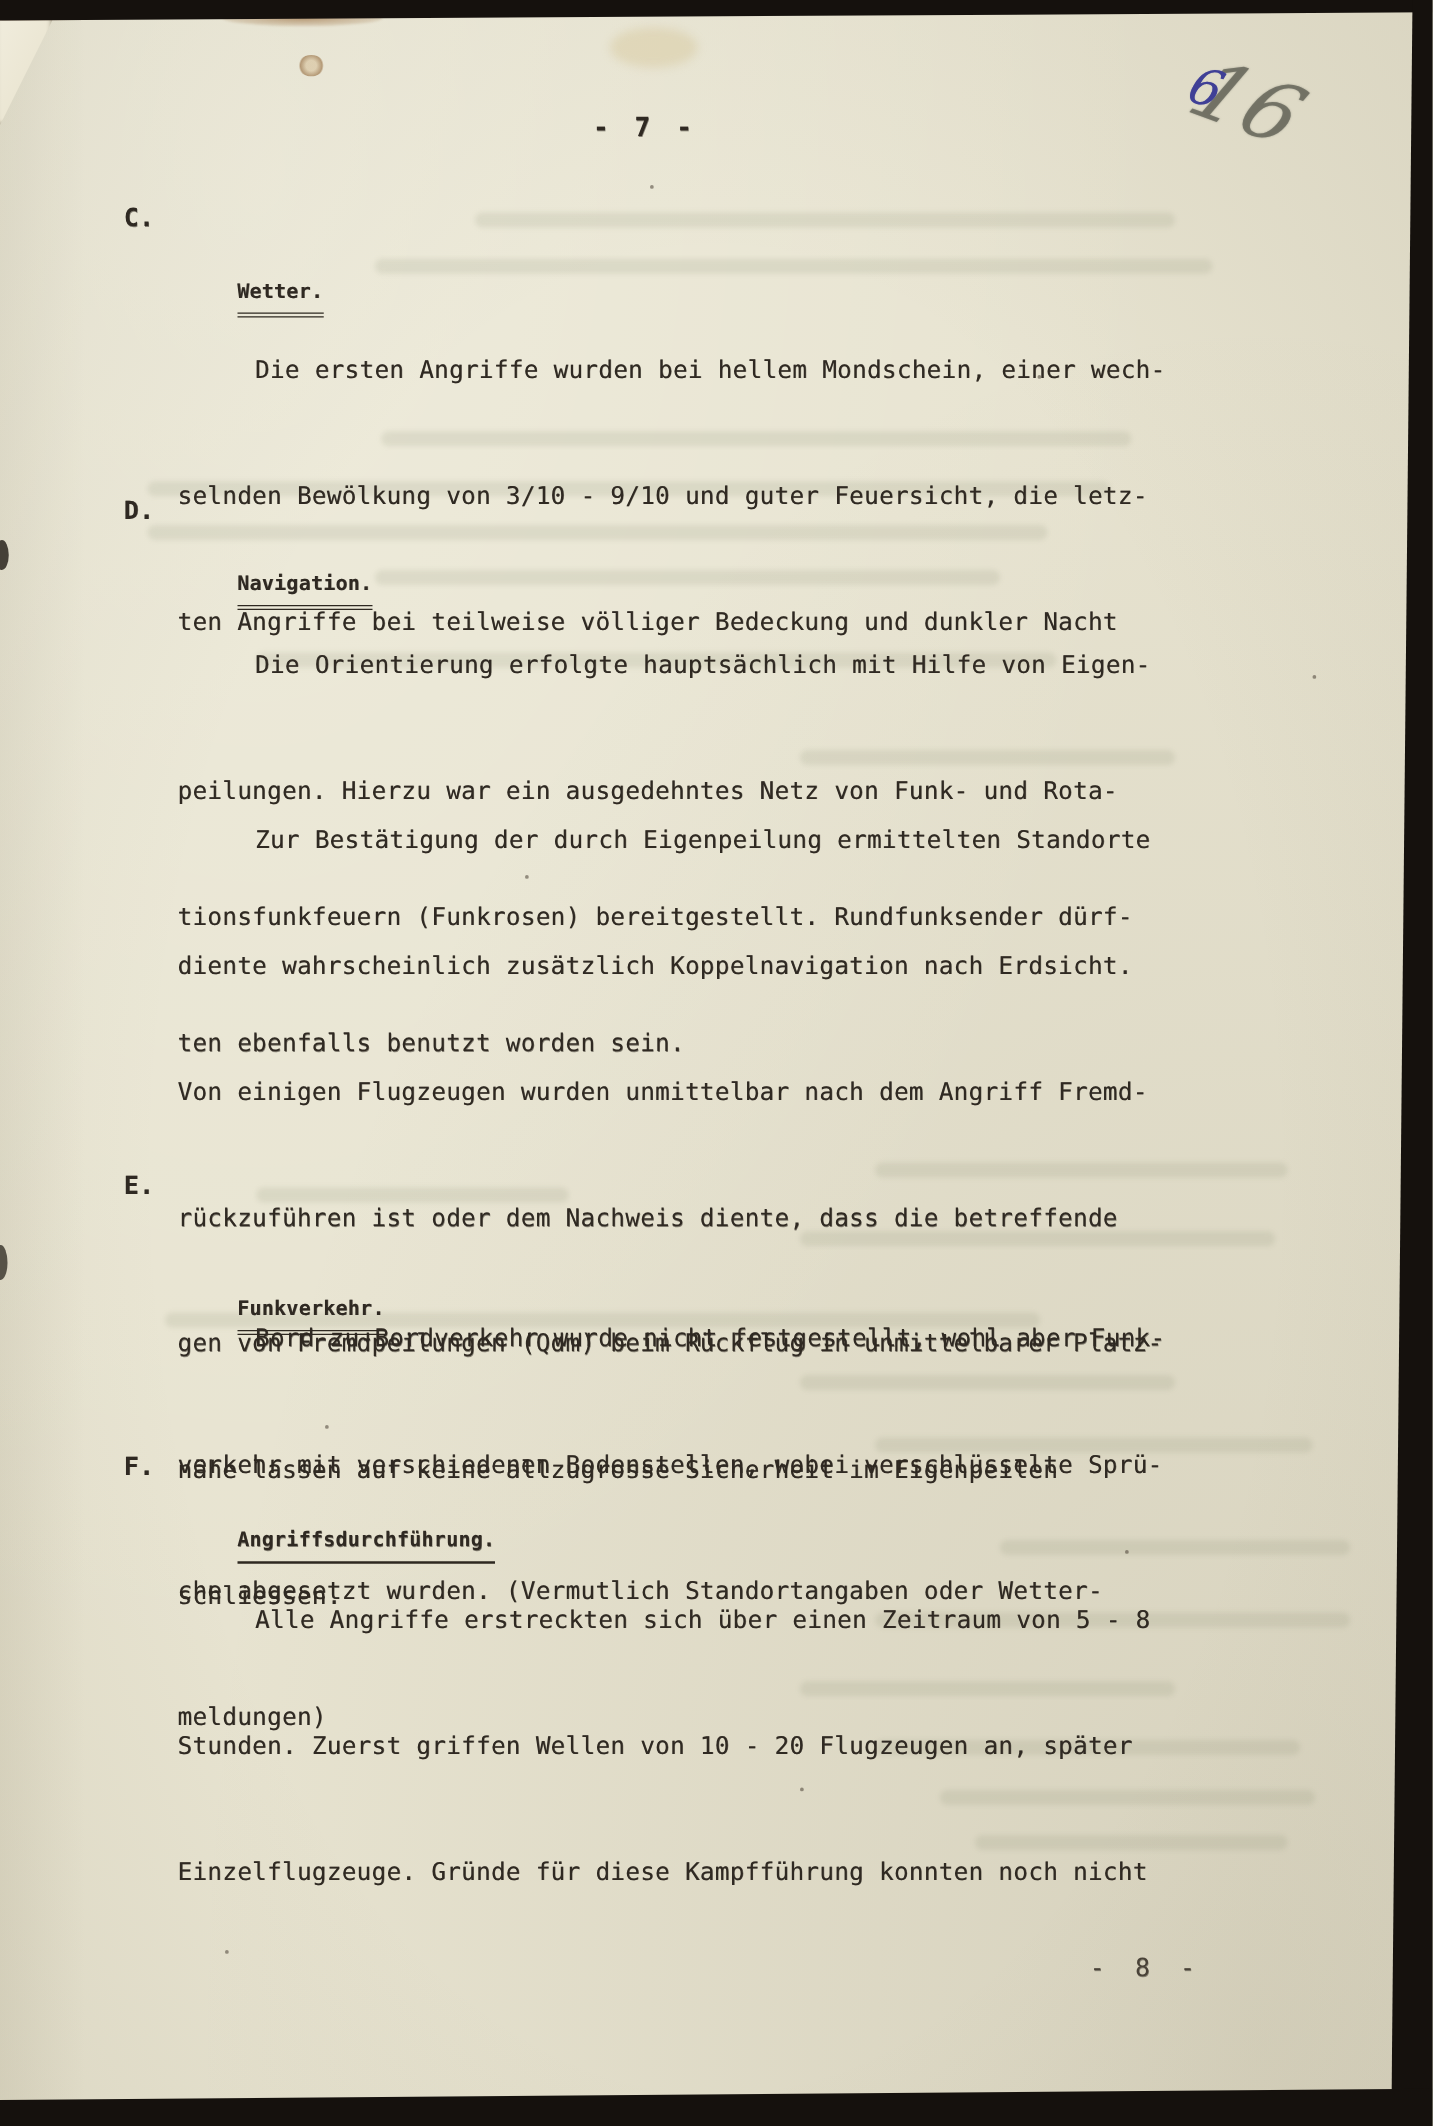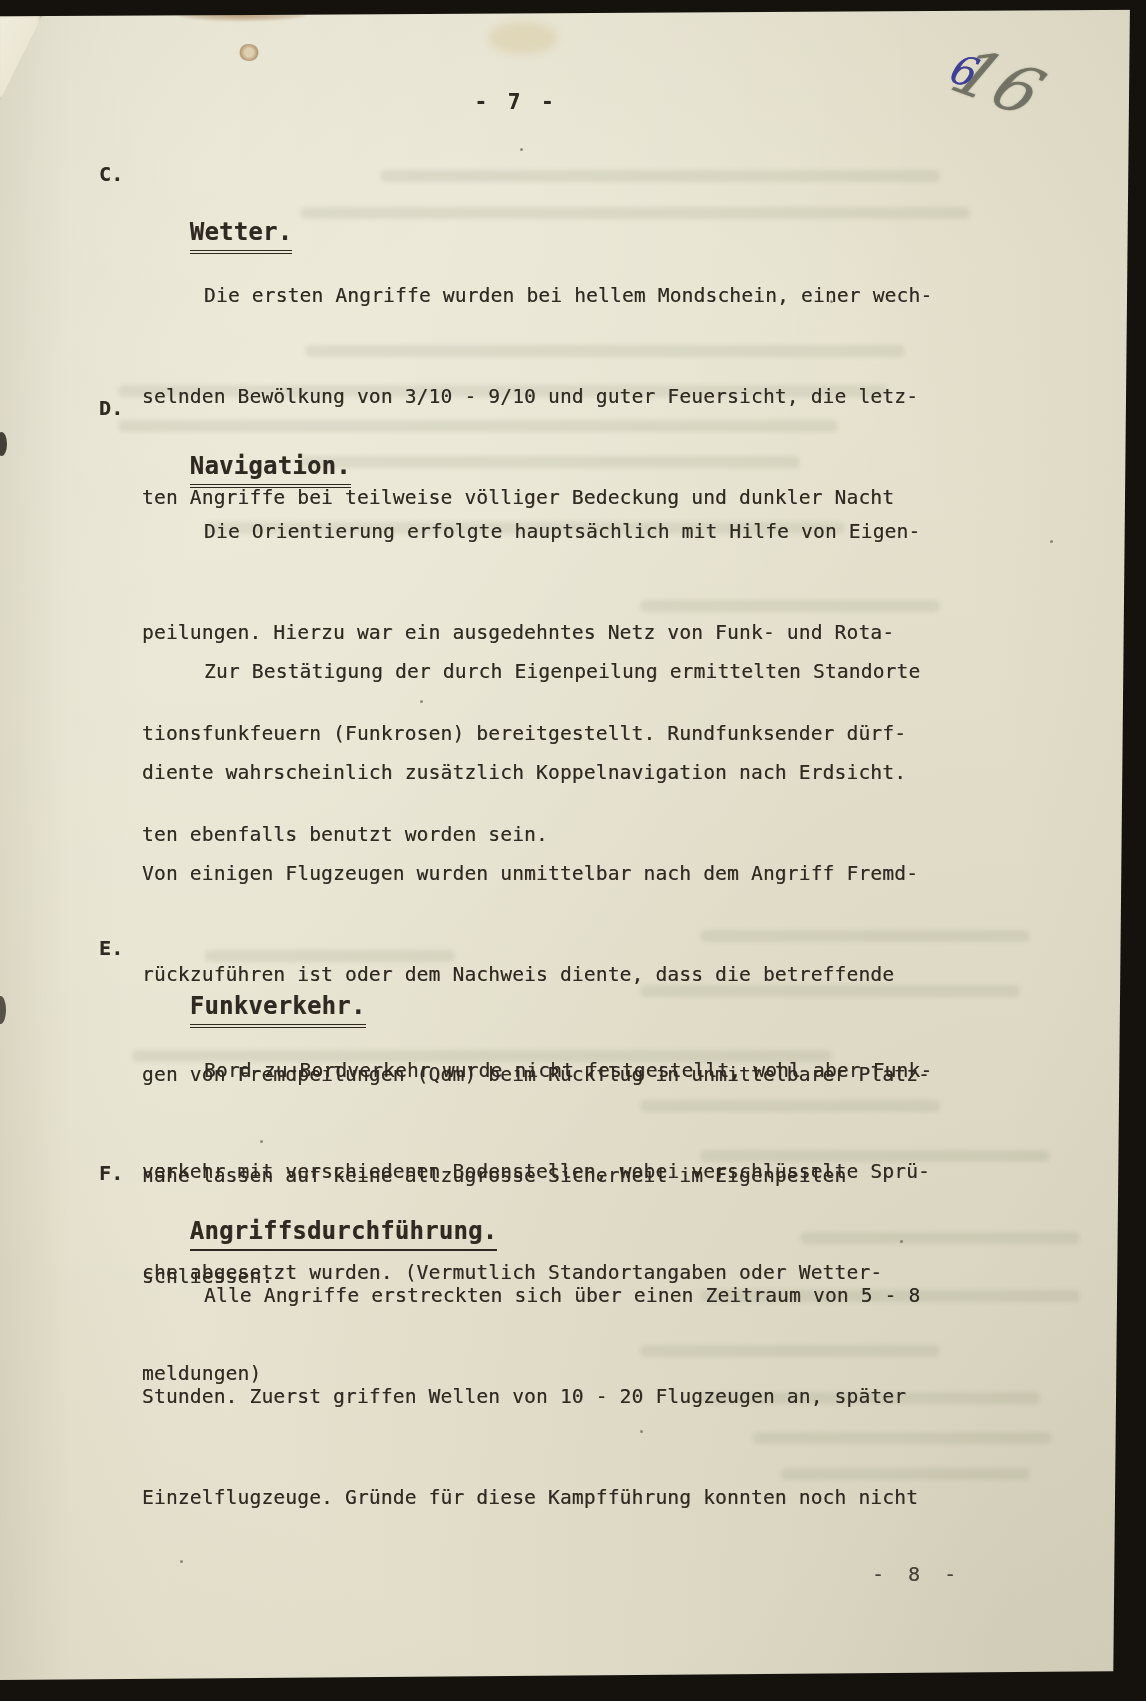--- a/index.html
+++ b/index.html
@@ -20,21 +20,21 @@
   .typed{
     font-size:19.5px;
     line-height:33.6px;
     letter-spacing:.2px;
     text-shadow:.35px .35px .35px rgba(47,41,34,.55);
     white-space:pre;
   }
   .pagenum-top{top:86px;left:440px;width:152px;text-align:center;font-weight:700;letter-spacing:4px;font-size:21px;}
   .pagenum-bottom{top:1558px;left:852px;width:130px;text-align:center;letter-spacing:6px;font-size:20px;color:#3a332a;opacity:.9;}
   .sec-letter{left:99px;width:40px;font-weight:700;font-size:20px;}
-  .sec-title{left:142px;font-weight:700;font-size:24px;display:inline-block;
+  .sec-title{left:142px;font-weight:700;font-size:16px;display:inline-block;
     border-bottom:4px double #2e2820;padding-bottom:1px;margin-top:24px;}
   .sec-title.single{border-bottom:2px solid #2e2820;text-align:center;}
   .para{left:142px;width:812px;}
   .line{white-space:pre;}
   .line.indent{padding-left:62px;}
 
   
   .annot{top:38px;left:938px;width:120px;height:110px;}
   .annot .pencil{
     position:absolute;top:6px;left:18px;
@@ -144,21 +144,21 @@
     <div class="line indent">Zur Bestätigung der durch Eigenpeilung ermittelten Standorte</div>
     <div class="line">diente wahrscheinlich zusätzlich Koppelnavigation nach Erdsicht.</div>
     <div class="line">Von einigen Flugzeugen wurden unmittelbar nach dem Angriff Fremd-</div>
     <div class="line">rückzuführen ist oder dem Nachweis diente, dass die betreffende</div>
     <div class="line">gen von Fremdpeilungen (Qdm) beim Rückflug in unmittelbarer Platz-</div>
     <div class="line">nähe lassen auf keine allzugrosse Sicherheit im Eigenpeilen</div>
     <div class="line">schliessen.</div>
   </div>
 
   <div class="abs typed sec-letter" style="top:932px">E.</div>
-  <div class="abs typed" style="top:932px;left:142px">
+  <div class="abs typed" style="top:972px;left:142px">
     <span class="sec-title">Funkverkehr.</span>
   </div>
   <div class="abs typed para" style="top:987px">
     <div class="line indent">Bord-zu-Bordverkehr wurde nicht festgestellt, wohl aber Funk-</div>
     <div class="line">verkehr mit verschiedenen Bodenstellen, wobei verschlüsselte Sprü-</div>
     <div class="line">che abgesetzt wurden. (Vermutlich Standortangaben oder Wetter-</div>
     <div class="line">meldungen)</div>
   </div>
 
   <div class="abs typed sec-letter" style="top:1157px">F.</div>

